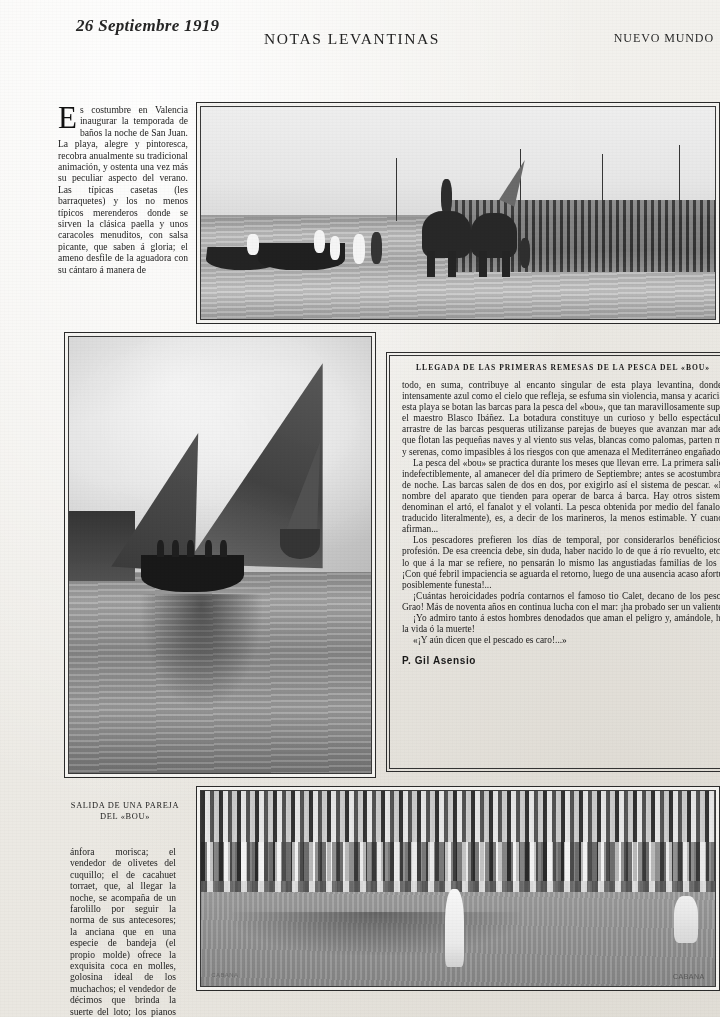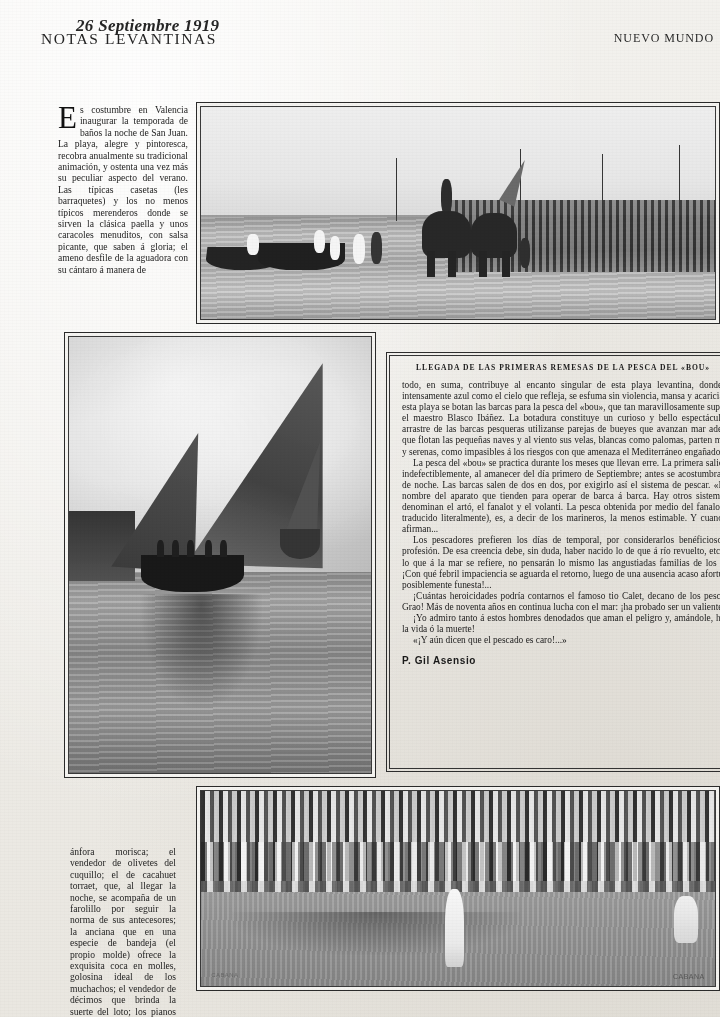--- a/index.html
+++ b/index.html
@@ -18,22 +18,22 @@
     background-image:
       repeating-linear-gradient(0deg, rgba(0,0,0,.022) 0 1px, rgba(0,0,0,0) 1px 3px),
       repeating-linear-gradient(90deg, rgba(0,0,0,.016) 0 1px, rgba(0,0,0,0) 1px 4px);}
 
   
   .masthead{position:absolute;left:0;right:0;top:14px;height:30px;}
   .date{position:absolute;left:76px;top:2px;font-style:italic;font-weight:bold;
     font-size:17px;letter-spacing:.3px;color:#262626;}
   .pubname{position:absolute;right:6px;top:17px;font-size:12px;letter-spacing:.9px;
     color:#2a2a2a;font-family:"Liberation Serif",serif;}
-  .kicker{position:absolute;left:0;right:16px;top:30px;
-    font-size:15.5px;letter-spacing:1.6px;color:#242424;margin-left:41px;}
+  .kicker{position:absolute;left:0;right:16px;top:30px;text-align:center;
+    font-size:15.5px;letter-spacing:1.6px;color:#242424;}
   .headline{position:absolute;left:0;right:0;top:50px;text-align:center;
     font-size:37px;letter-spacing:7px;color:#141414;font-weight:400;
     font-family:"Liberation Serif",serif;}
 
   
   .colL{position:absolute;left:58px;top:104px;width:130px;
     font-size:9.6px;line-height:11.4px;text-align:justify;color:#1e1e1e;
     hyphens:auto;}
   .colL p{margin:0;}
   .dropcap{float:left;font-size:31px;line-height:25px;padding:1px 3px 0 0;
@@ -242,20 +242,24 @@
         <p>La pesca del «bou» se practica durante los meses que llevan erre. La primera salida se hace, indefectiblemente, al amanecer del día primero de Septiembre; antes se acostumbraba hacerla de noche. Las barcas salen de dos en dos, por exigirlo así el sistema de pescar. «Bou» es el nombre del aparato que tienden para operar de barca á barca. Hay otros sistemas, que se denominan el artó, el fanalot y el volanti. La pesca obtenida por medio del fanalot (larolote, traducido literalmente), es, a decir de los marineros, la menos estimable. Y cuando ellos lo afirman...</p>
         <p>Los pescadores prefieren los días de temporal, por considerarlos benéficiosos para su profesión. De esa creencia debe, sin duda, haber nacido lo de que á río revuelto, etc. Pero, por lo que á la mar se refiere, no pensarán lo mismo las angustiadas familias de los marineros. ¡Con qué febril impaciencia se aguarda el retorno, luego de una ausencia acaso afortunada pero posiblemente funesta!...</p>
         <p>¡Cuántas heroicidades podría contarnos el famoso tio Calet, decano de los pescadores del Grao! Más de noventa años en continua lucha con el mar: ¡ha probado ser un valiente!...</p>
         <p>¡Yo admiro tanto á estos hombres denodados que aman el peligro y, amándole, hallan en él la vida ó la muerte!</p>
         <p>«¡Y aún dicen que el pescado es caro!...»</p>
         <div class="author">P. Gil Asensio</div>
       </div>
     </div>
   </div>
 
+  <div class="capL">
+    <div>SALIDA DE UNA PAREJA</div>
+    <div>DEL «BOU»</div>
+  </div>
 
   <div class="colL2">
     <p>ánfora morisca; el vendedor de olivetes del cuquillo; el de cacahuet torraet, que, al llegar la noche, se acompaña de un farolillo por seguir la norma de sus antecesores; la anciana que en una especie de bandeja (el propio molde) ofrece la exquisita coca en molles, golosina ideal de los muchachos; el vendedor de décimos que brinda la suerte del loto; los pianos de manubrio, que prestan al ambien-</p>
   </div>
 
   <div class="frame" id="photo-bot">
     <div class="inner">
       <div class="photo">
         <div class="sand"></div>
         <div class="crowdrow"></div>

